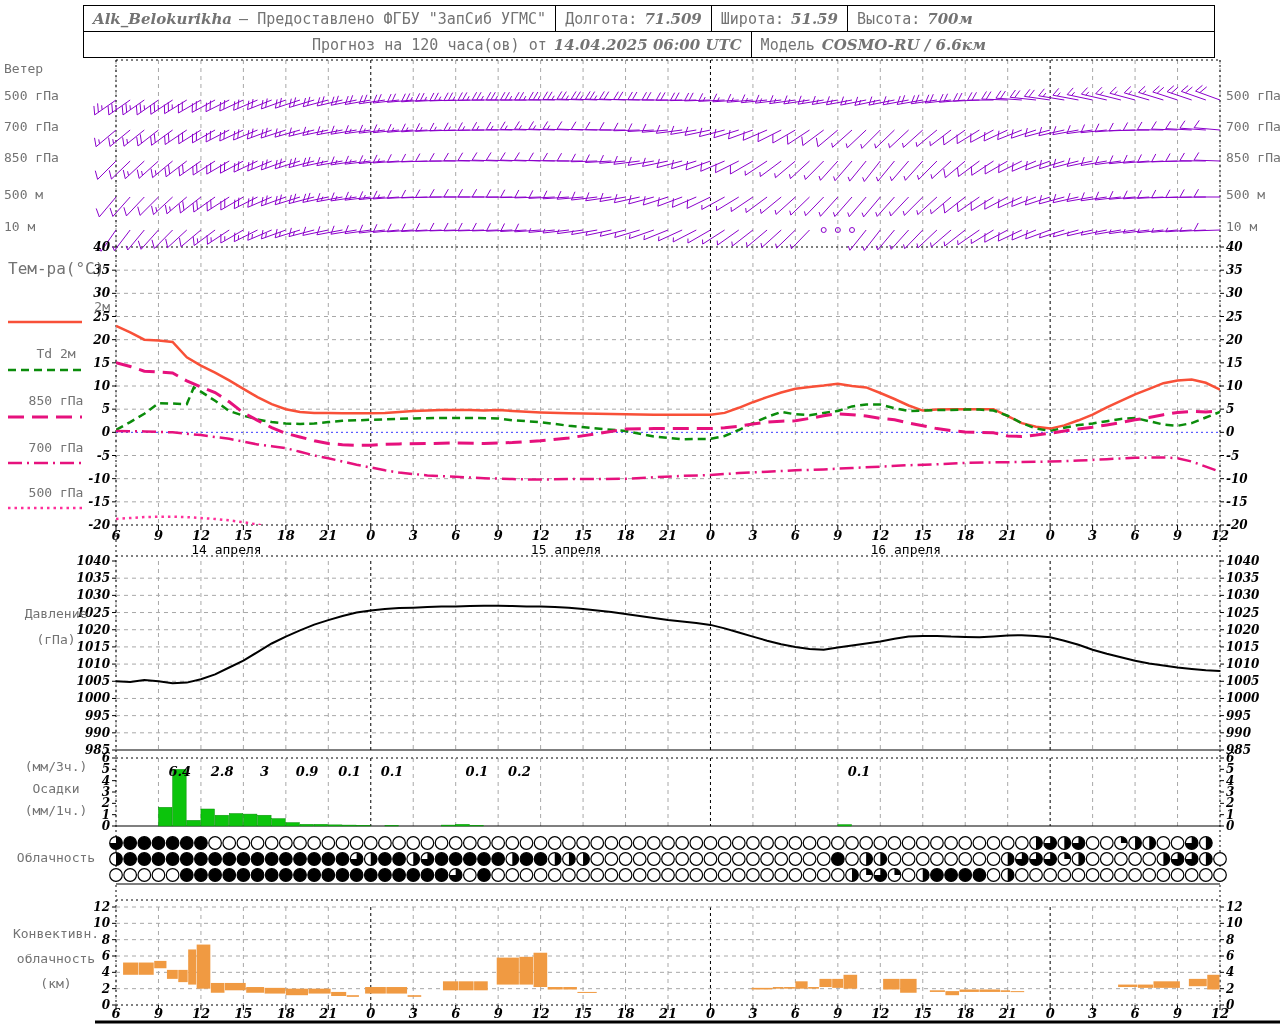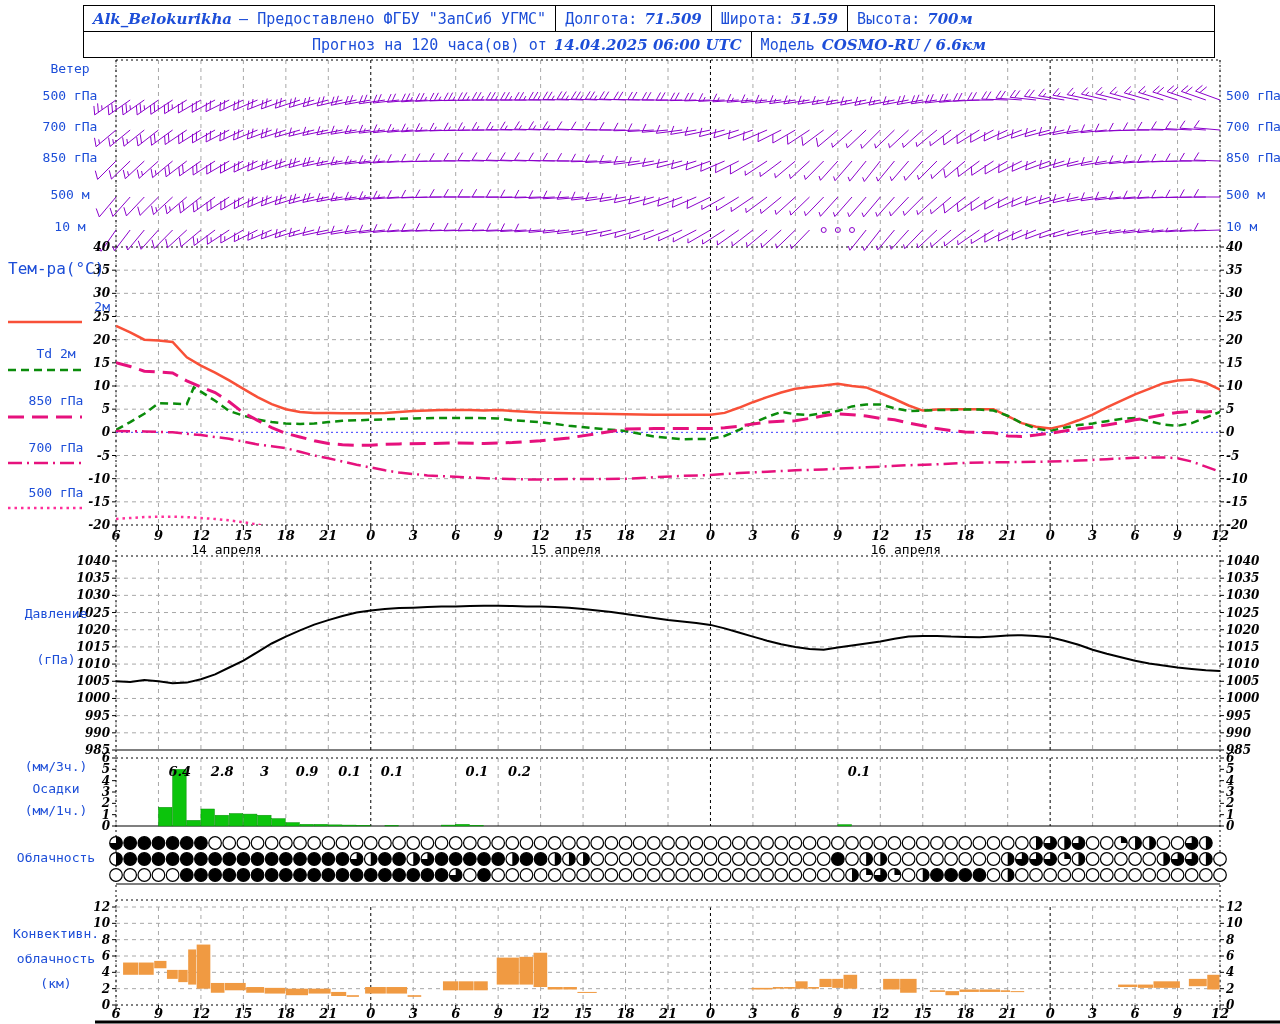--- a/index.html
+++ b/index.html
@@ -1,31 +1,31 @@
 <!DOCTYPE html>
 <html><head>
 <meta charset="utf-8">
 <style>
   html,body{margin:0;padding:0;background:#fff;}
   #stage{position:relative;width:1280px;height:1024px;background:#fff;overflow:hidden;
-         font-family:"DejaVu Sans Mono",monospace;color:#1d4ed8;}
+         font-family:"DejaVu Sans Mono",monospace;color:#737373;}
   #chart{position:absolute;left:0;top:0;}
   
   .hdr{position:absolute;left:83px;top:5px;width:1130px;border:1px solid #000;background:#fff;}
   .hdr-row{display:flex;align-items:center;height:25px;font-size:15px;white-space:nowrap;}
   .hdr-row+.hdr-row{border-top:1px solid #000;justify-content:center;}
   .seg{display:flex;align-items:center;padding:0 9px;height:100%;}
   .seg+.seg{border-left:1px solid #000;}
   .m{font-family:"DejaVu Sans Mono",monospace;}
   .v{font-family:"DejaVu Serif",serif;font-style:italic;font-weight:bold;margin-left:7px;}
   .v0{font-family:"DejaVu Serif",serif;font-style:italic;font-weight:bold;}
   .gap{width:7px;}
   
   .lbl{position:absolute;font-size:13px;line-height:14px;white-space:nowrap;}
-  .ra{width:104px;left:18px;text-align:center;}
+  .ra{width:104px;left:4px;text-align:left;}
   .ctr{width:108px;left:2px;text-align:center;}
   .rt{left:1226px;text-align:left;}
 </style>
 </head>
 <body>
 
 <div id="stage">
 
   <div class="hdr">
     <div class="hdr-row">
@@ -1939,21 +1939,21 @@
   <div class="lbl rt" style="top:220px;">10 м</div>
 
   <div class="lbl" style="left:8px;top:262px;font-size:16px;">Тем-ра(°C)</div>
   <div class="lbl ctr" style="top:300px;text-align:right;">2м</div>
   <div class="lbl ctr" style="top:347px;">Td 2м</div>
   <div class="lbl ctr" style="top:394px;">850 гПа</div>
   <div class="lbl ctr" style="top:441px;">700 гПа</div>
   <div class="lbl ctr" style="top:486px;">500 гПа</div>
 
   <div class="lbl ctr" style="top:607px;">Давление</div>
-  <div class="lbl ctr" style="top:633px;margin-top:20px;">(гПа)</div>
+  <div class="lbl ctr" style="top:633px;">(гПа)</div>
 
   <div class="lbl ctr" style="top:760px;">(мм/3ч.)</div>
   <div class="lbl ctr" style="top:782px;">Осадки</div>
   <div class="lbl ctr" style="top:804px;">(мм/1ч.)</div>
 
   <div class="lbl ctr" style="top:851px;">Облачность</div>
 
   <div class="lbl ctr" style="top:927px;">Конвективн.</div>
   <div class="lbl ctr" style="top:952px;">облачность</div>
   <div class="lbl ctr" style="top:977px;">(км)</div>

